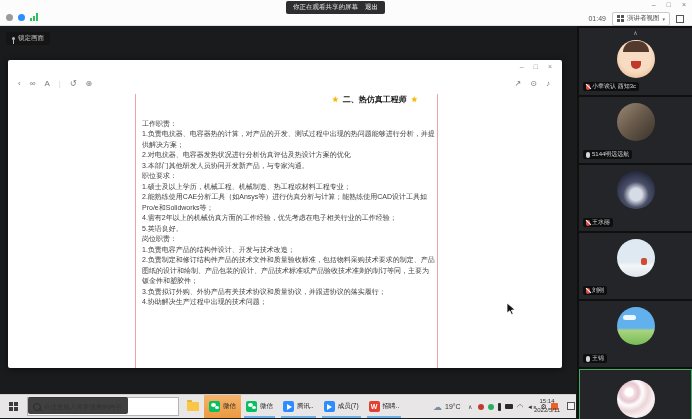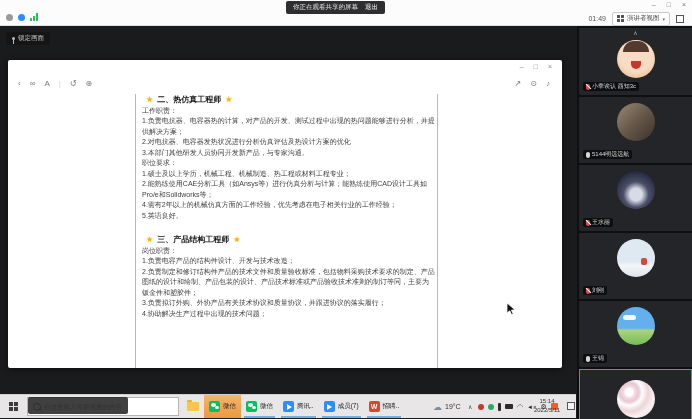--- a/index.html
+++ b/index.html
@@ -34,21 +34,21 @@
 
   
   .docwin{position:absolute;left:8px;top:34px;width:554px;height:308px;background:#fff;border-radius:2px;box-shadow:0 1px 6px rgba(0,0,0,.55);overflow:hidden;}
   .docctrls{position:absolute;right:10px;top:3px;display:flex;gap:10px;color:#8a8a8a;font-size:7px;}
   .doctools-l{position:absolute;left:10px;top:19px;display:flex;gap:9px;color:#777;font-size:8px;align-items:center;}
   .doctools-l .sep{color:#d5d5d5;}
   .doctools-r{position:absolute;right:12px;top:19px;display:flex;gap:9px;color:#777;font-size:8px;}
   .redline{position:absolute;top:34px;bottom:0;width:1px;background:#eba3a3;}
   .rl-left{left:127px}.rl-right{left:429px}
   .docbody{position:absolute;left:134px;top:30px;width:293px;font-size:7px;line-height:10.5px;color:#3e3e3e;}
-  .doctitle{text-align:left;font-weight:bold;font-size:8px;color:#141414;margin:0;}
+  .doctitle{text-align:right;font-weight:bold;font-size:8px;color:#141414;margin:13px;}
   .t1{margin-top:5px;} .t2{margin-top:14px;}
   .star{color:#f6b40e;text-shadow:0 0 2px #fbd96a;font-size:8px;margin:0 4px;font-weight:normal;}
   .dhead1{margin-top:21px;} .dhead2{margin-top:8px;} .dhead3{margin-top:15px;}
   .dline{margin:0;}
 
   
   .taskbar{position:absolute;left:0;top:368px;width:576px;height:24px;background:#e8e6e7;border-top:1px solid #cfcfcf;box-sizing:border-box;}
   .startbtn{position:absolute;left:0;top:0;width:26px;height:23px;display:flex;align-items:center;justify-content:center;}
   .winlogo{display:grid;grid-template-columns:4px 4px;grid-template-rows:4px 4px;gap:1px;}
   .winlogo i{background:#3c3c3c;display:block;}
@@ -184,23 +184,20 @@
         </p>
         <p class="dline dhead1">工作职责：</p>
         <p class="dline">1.负责电抗器、电容器热的计算，对产品的开发、测试过程中出现的热问题能够进行分析，并提供解决方案；</p>
         <p class="dline">2.对电抗器、电容器发热状况进行分析仿真评估及热设计方案的优化</p>
         <p class="dline">3.本部门其他研发人员协同开发新产品，与专家沟通。</p>
         <p class="dline dhead2">职位要求：</p>
         <p class="dline">1.硕士及以上学历，机械工程、机械制造、热工程或材料工程专业；</p>
         <p class="dline">2.能熟练使用CAE分析工具（如Ansys等）进行仿真分析与计算；能熟练使用CAD设计工具如Pro/e和Solidworks等；</p>
         <p class="dline">4.需有2年以上的机械仿真方面的工作经验，优先考虑在电子相关行业的工作经验；</p>
         <p class="dline">5.英语良好。</p>
-        <p class="doctitle t2">
-          <span class="star">★</span><span>三、产品结构工程师</span><span class="star">★</span>
-        </p>
         <p class="dline dhead3">岗位职责：</p>
         <p class="dline">1.负责电容产品的结构件设计、开发与技术改造；</p>
         <p class="dline">2.负责制定和修订结构件产品的技术文件和质量验收标准，包括物料采购技术要求的制定、产品图纸的设计和绘制、产品包装的设计、产品技术标准或产品验收技术准则的制订等同，主要为钣金件和塑胶件；</p>
         <p class="dline">3.负责拟订外购、外协产品有关技术协议和质量协议，并跟进协议的落实履行；</p>
         <p class="dline">4.协助解决生产过程中出现的技术问题；</p>
       </div>
     </div>
 
     <div class="taskbar">
       <div class="startbtn">

